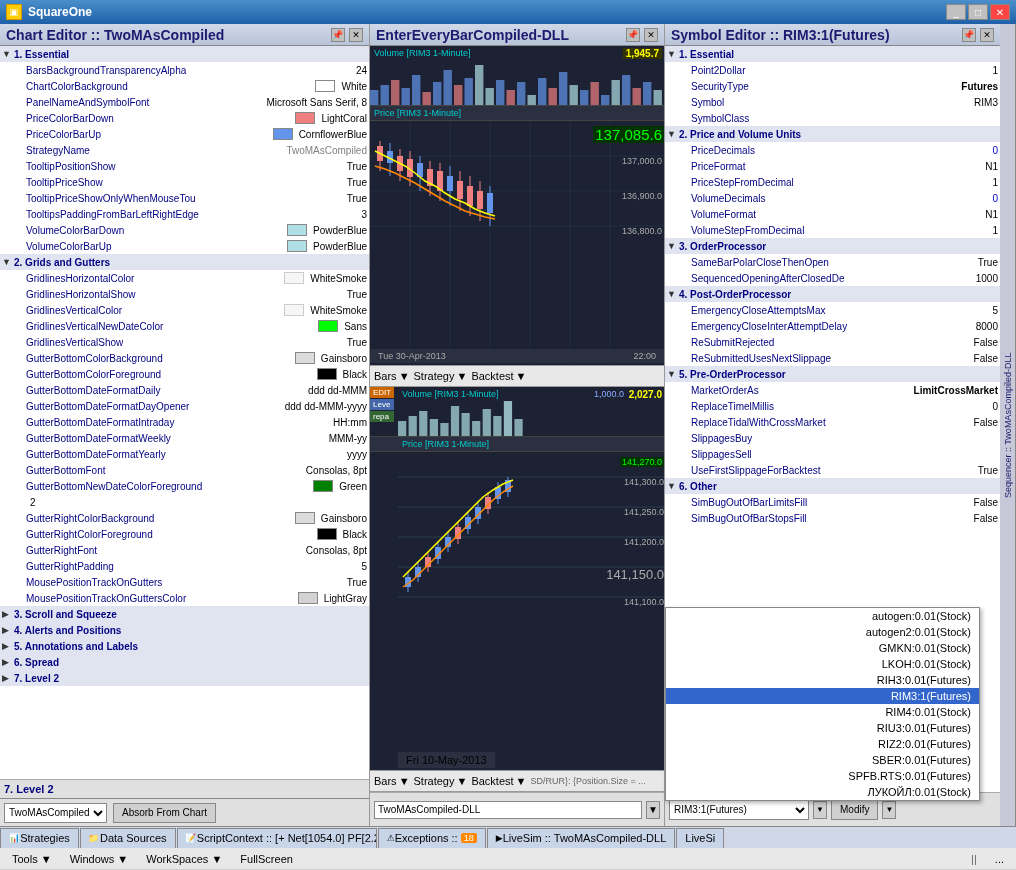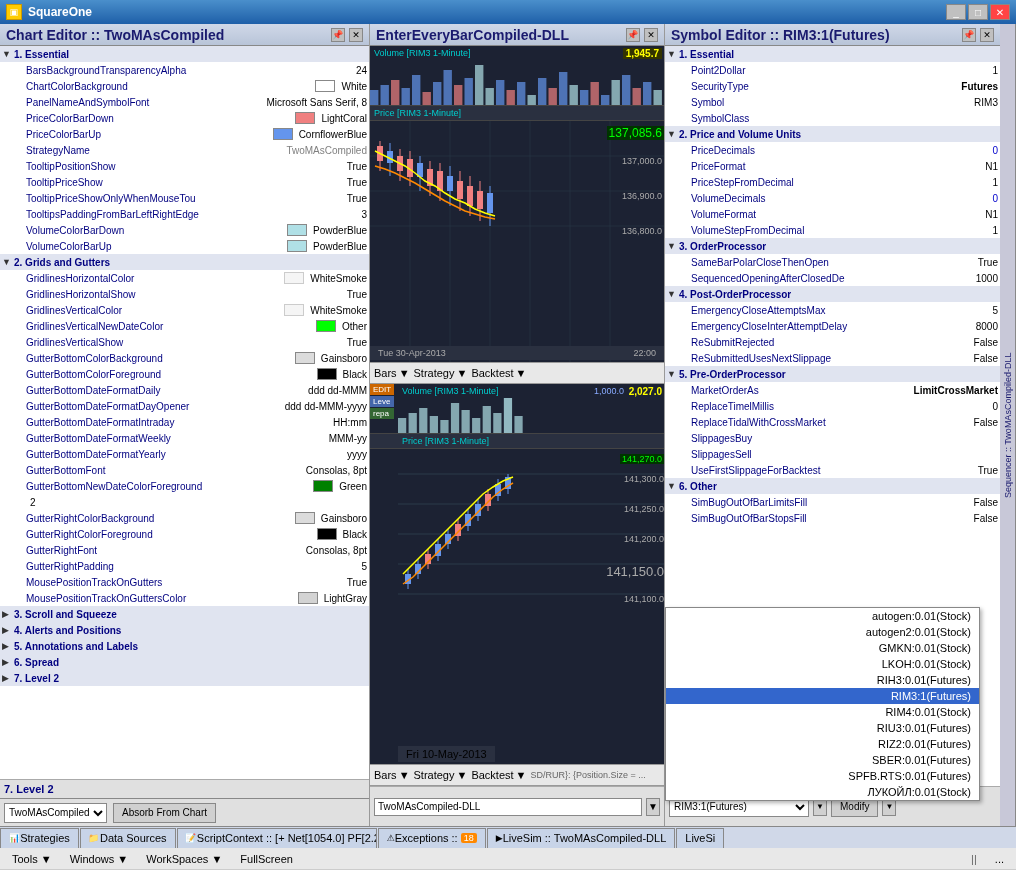--- a/index.html
+++ b/index.html
@@ -50,21 +50,21 @@
     .menu-bar { background: #e8e8e8; height: 22px; display: flex; align-items: center; padding: 0 4px; gap: 2px; border-bottom: 1px solid #ccc; }
     .menu-item { padding: 2px 8px; cursor: pointer; font-size: 11px; }
     
     
     .dropdown-overlay { position: absolute; background: white; border: 1px solid #888; box-shadow: 2px 2px 4px rgba(0,0,0,0.3); z-index: 100; text-align: right; }
     .dropdown-item { padding: 2px 8px; cursor: pointer; font-size: 11px; white-space: nowrap; }
     .dropdown-item.selected { background: #3366cc; color: white; }
     
     .section-row { background: #e0e4f0; }
     
-    .bottom-input-bar { background: #e0e0e0; border-top: 1px solid #aaa; display: flex; align-items: center; padding: 2px 4px; gap: 4px; height: 40px; }
+    .bottom-input-bar { background: #e0e0e0; border-top: 1px solid #aaa; display: flex; align-items: center; padding: 2px 4px; gap: 4px; height: 34px; }
     .input-field { flex: 1; height: 18px; border: 1px solid #888; background: white; padding: 0 3px; font-size: 10px; }
     .input-select { height: 20px; border: 1px solid #888; background: white; font-size: 10px; min-width: 140px; }
     
     .status-bar-tabs { background: #d0d8e8; height: 22px; display: flex; align-items: center; gap: 0; border-top: 1px solid #888; }
     .status-tab { background: #c8d4e8; border: 1px solid #888; border-bottom: none; padding: 2px 8px; cursor: pointer; font-size: 10px; height: 20px; display: flex; align-items: center; margin-right: 1px; }
     
     .exceptions-badge { background: #ff8800; color: white; font-size: 9px; padding: 0 3px; border-radius: 2px; margin-left: 3px; }
   </style>
 </head>
 <body>
@@ -210,21 +210,21 @@
           <span class="color-swatch" style="background:#f5f5f5; border:1px solid #ccc;"></span>
           <span class="tree-value">WhiteSmoke</span>
         </span>
       </div>
       <div class="tree-item">
         <span class="tree-indent"></span>
           <span class="tree-indent"></span>
         <span class="tree-label">GridlinesVerticalNewDateColor</span>
         <span class="row-value">
           <span class="color-swatch" style="background:#00ff00;"></span>
-          <span class="tree-value">Other</span>
+          <span class="tree-value">Sans</span>
         </span>
       </div>
       <div class="tree-item">
         <span class="tree-indent"></span>
           <span class="tree-indent"></span>
         <span class="tree-label">GridlinesVerticalShow</span>
         <span class="tree-value">True</span>
       </div>
       <div class="tree-item">
         <span class="tree-indent"></span>
@@ -417,21 +417,21 @@
           <rect x="250" y="28" width="8" height="17" fill="#f08080" opacity="0.7"></rect>
           <rect x="260" y="22" width="8" height="23" fill="#6495ed" opacity="0.7"></rect>
           <rect x="270" y="30" width="8" height="15" fill="#b0e0e6" opacity="0.7"></rect>
         </svg>
       </div>
 
       <div style="background:#2a3040; color:#00cccc; font-size:9px; padding:2px 4px; border-bottom:1px solid #444;">Price [RIM3 1-Minute]</div>
 
       <div style="flex:1; position:relative; overflow:hidden; min-height:0;">
 
-        <div style="position:absolute; right:0; top:5px; color:#00ff00; font-size:12px; background:#003300; padding:0 2px; z-index:5;">137,085.6</div>
+        <div style="position:absolute; right:0; top:5px; color:#00ff00; font-size:15px; background:#003300; padding:0 2px; z-index:5;">137,085.6</div>
         <div style="position:absolute; right:0; top:35px; color:#aaaaaa; font-size:9px; background:#1c2233; padding:0 2px;">137,000.0</div>
         <div style="position:absolute; right:0; top:70px; color:#aaaaaa; font-size:9px; background:#1c2233; padding:0 2px;">136,900.0</div>
         <div style="position:absolute; right:0; top:105px; color:#aaaaaa; font-size:9px; background:#1c2233; padding:0 2px;">136,800.0</div>
 
         <svg width="100%" height="100%" style="position:absolute; top:0; left:0;">
           <line x1="0" y1="35" x2="100%" y2="35" stroke="#2a3a4a" stroke-width="1" opacity="0.5"></line>
           <line x1="0" y1="70" x2="100%" y2="70" stroke="#2a3a4a" stroke-width="1" opacity="0.5"></line>
           <line x1="0" y1="105" x2="100%" y2="105" stroke="#2a3a4a" stroke-width="1" opacity="0.5"></line>
 
           <line x1="40" y1="0" x2="40" y2="100%" stroke="#2a3a4a" stroke-width="1" opacity="0.5"></line>

